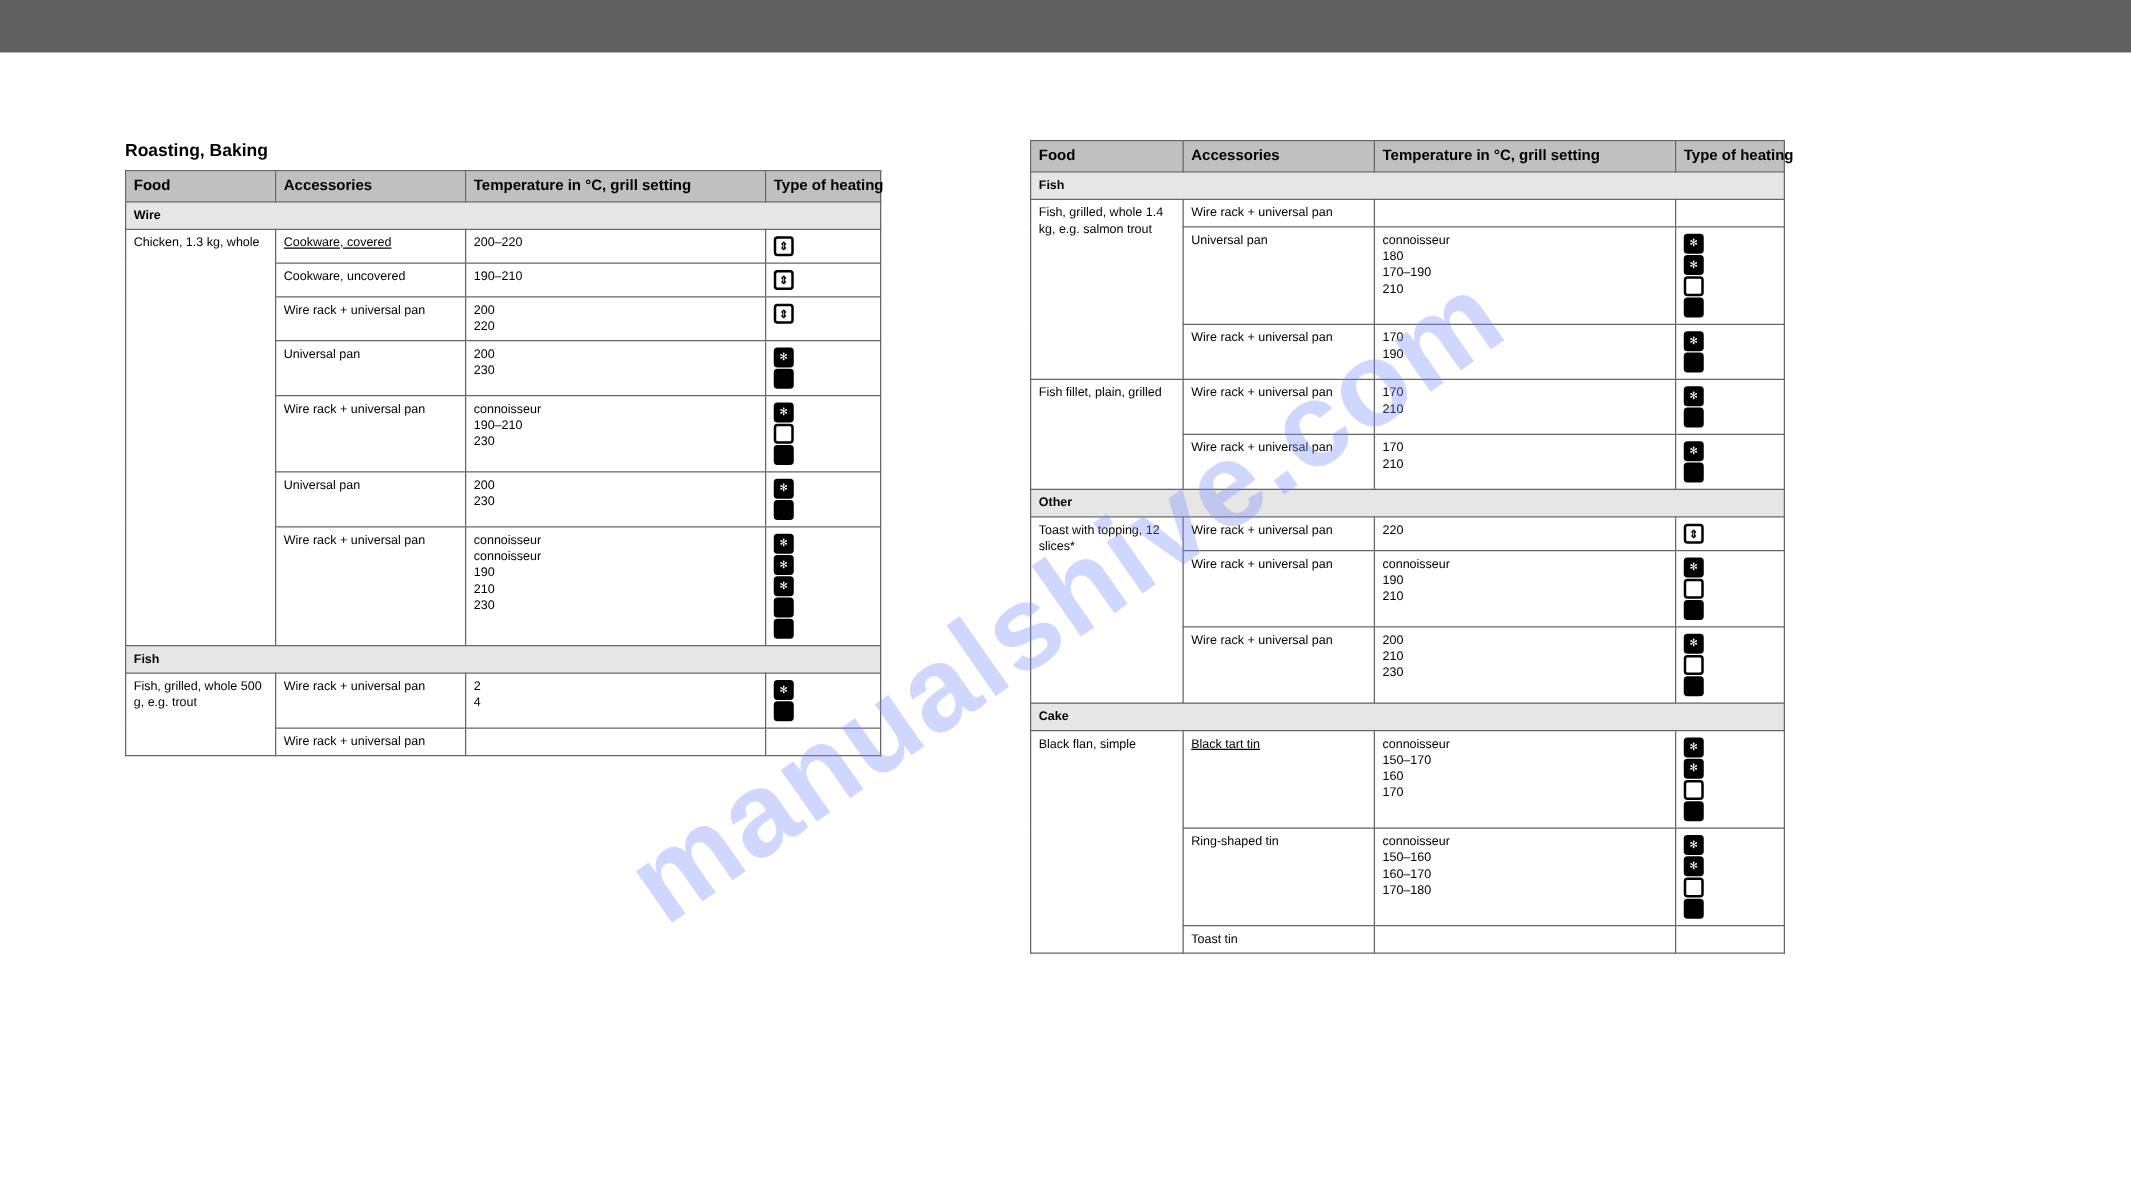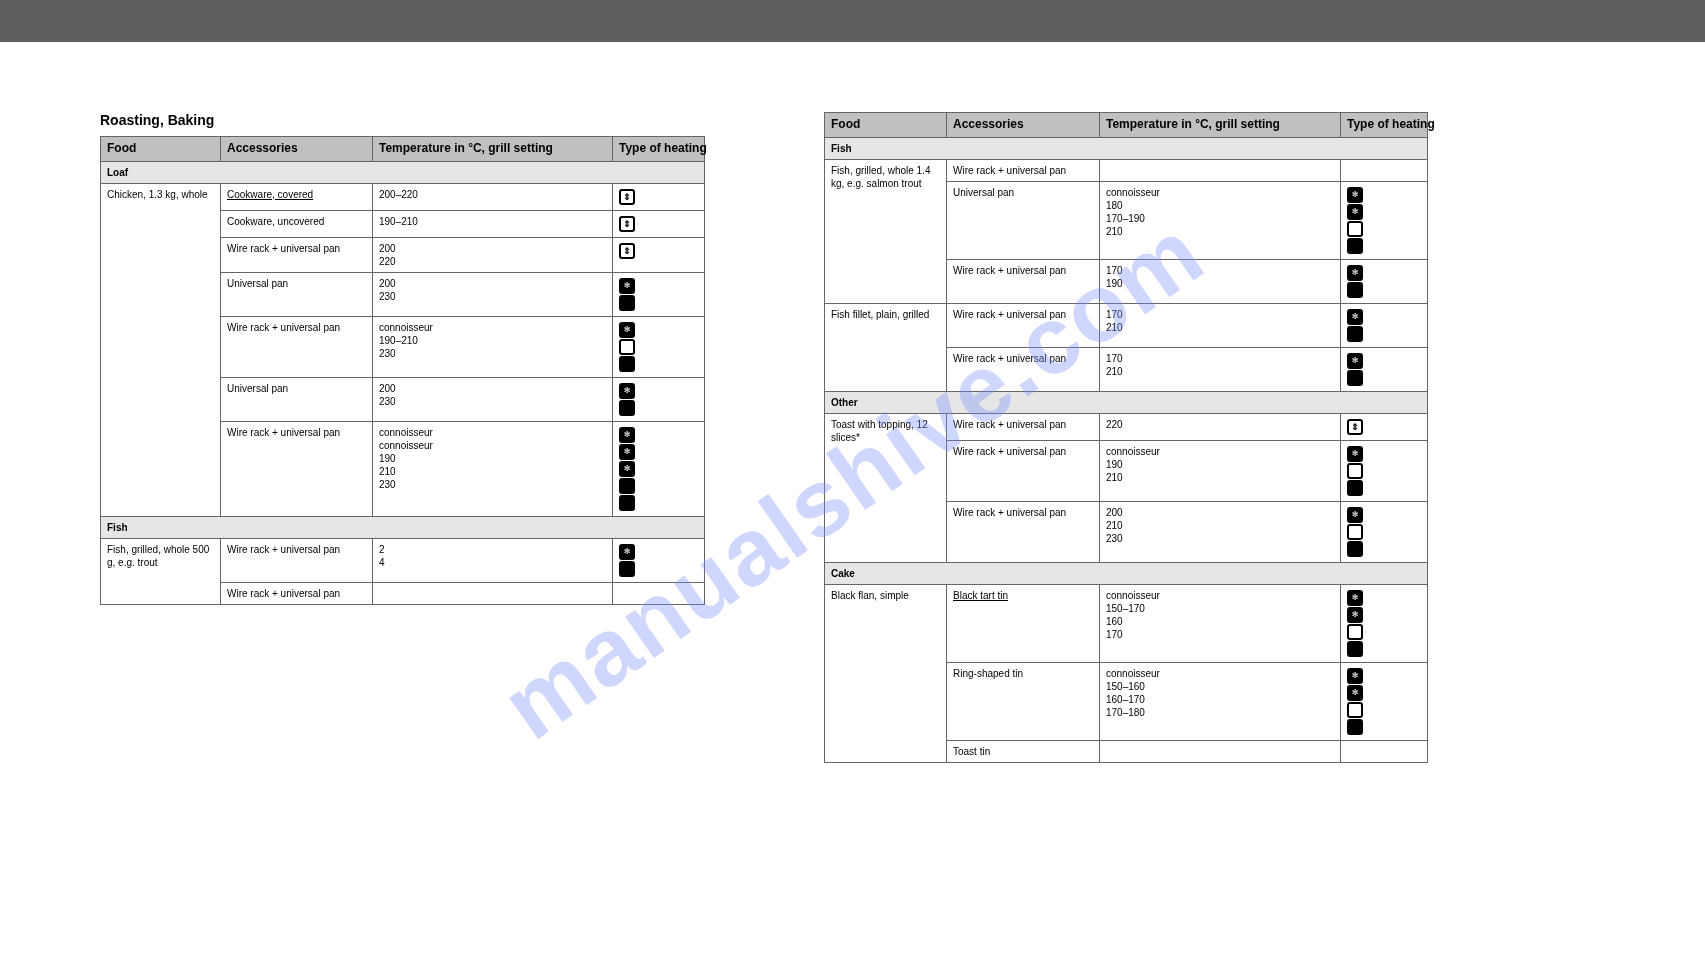--- a/index.html
+++ b/index.html
@@ -124,21 +124,21 @@
       <thead>
         <tr>
           <th>Food</th>
           <th>Accessories</th>
           <th>Temperature in °C, grill setting</th>
           <th>Type of heating</th>
         </tr>
       </thead>
       <tbody id="left-body">
           <tr>
-            <td colspan="4" class="section">Loaf</td>
+            <td colspan="4" class="section">Wire</td>
           </tr>
           <tr>
             <td rowspan="7">Chicken, 1.3 kg, whole</td>
             <td style="white-space: pre-line; text-decoration: underline;">Cookware, covered</td>
             <td style="white-space: pre-line;">200–220</td>
             <td class="iconcell">
               <div class="iconrow">
                 <span class="variable-icon"></span>
               </div>
             </td>

